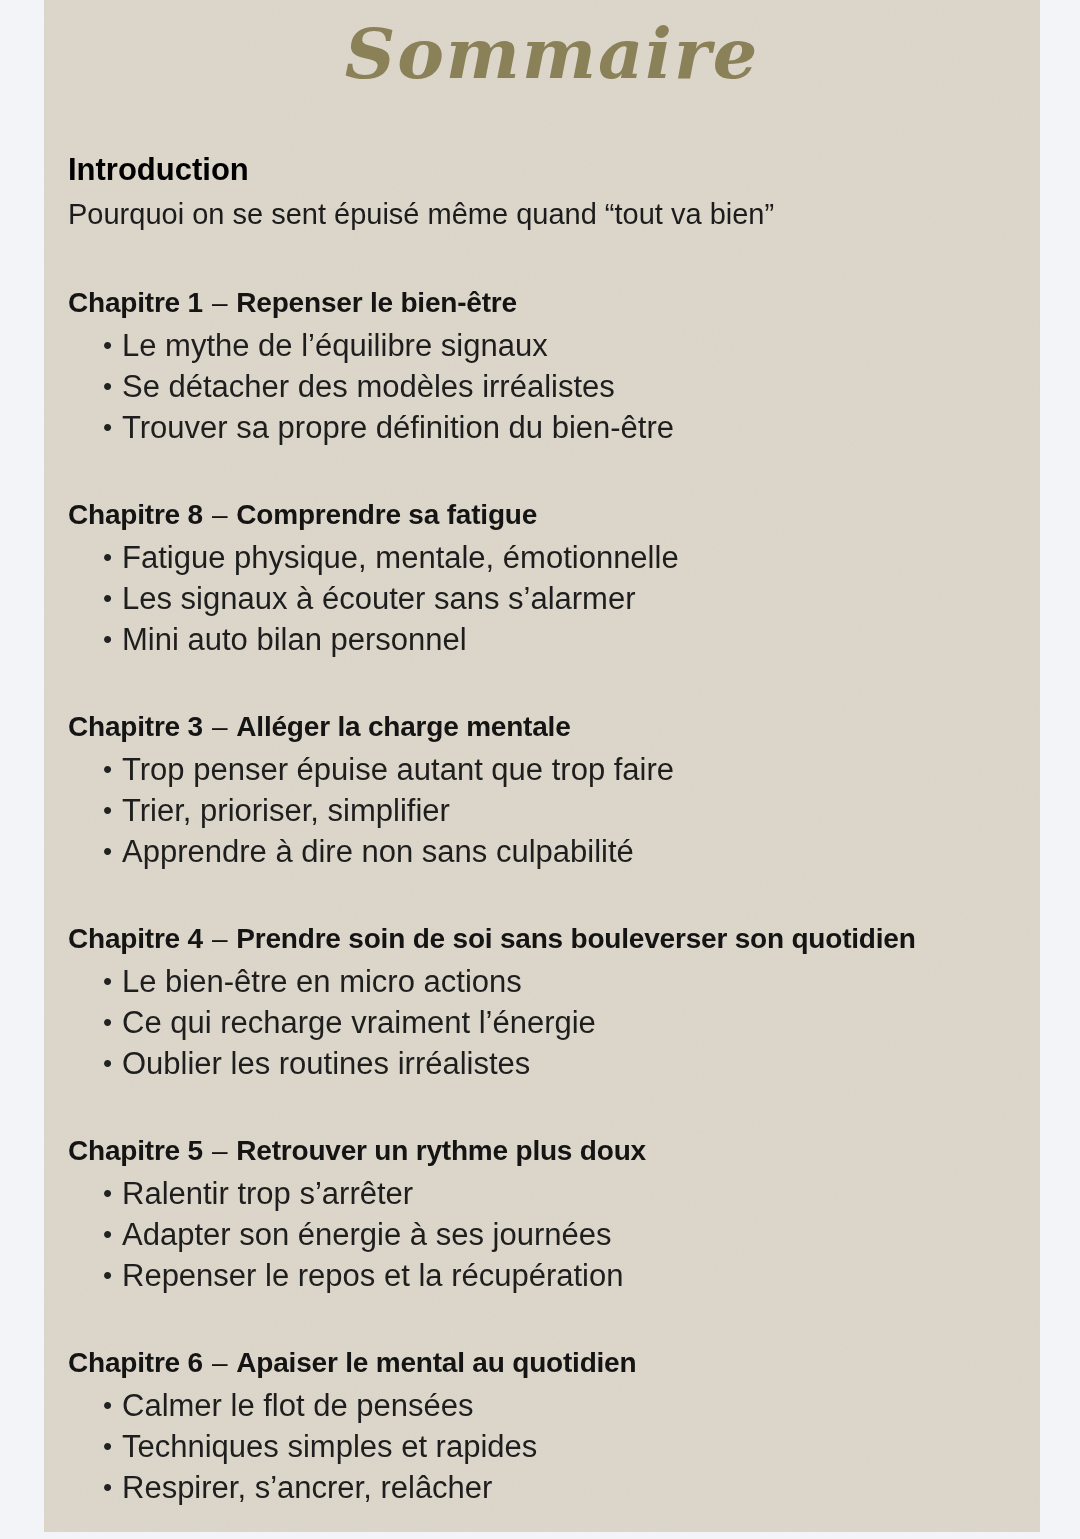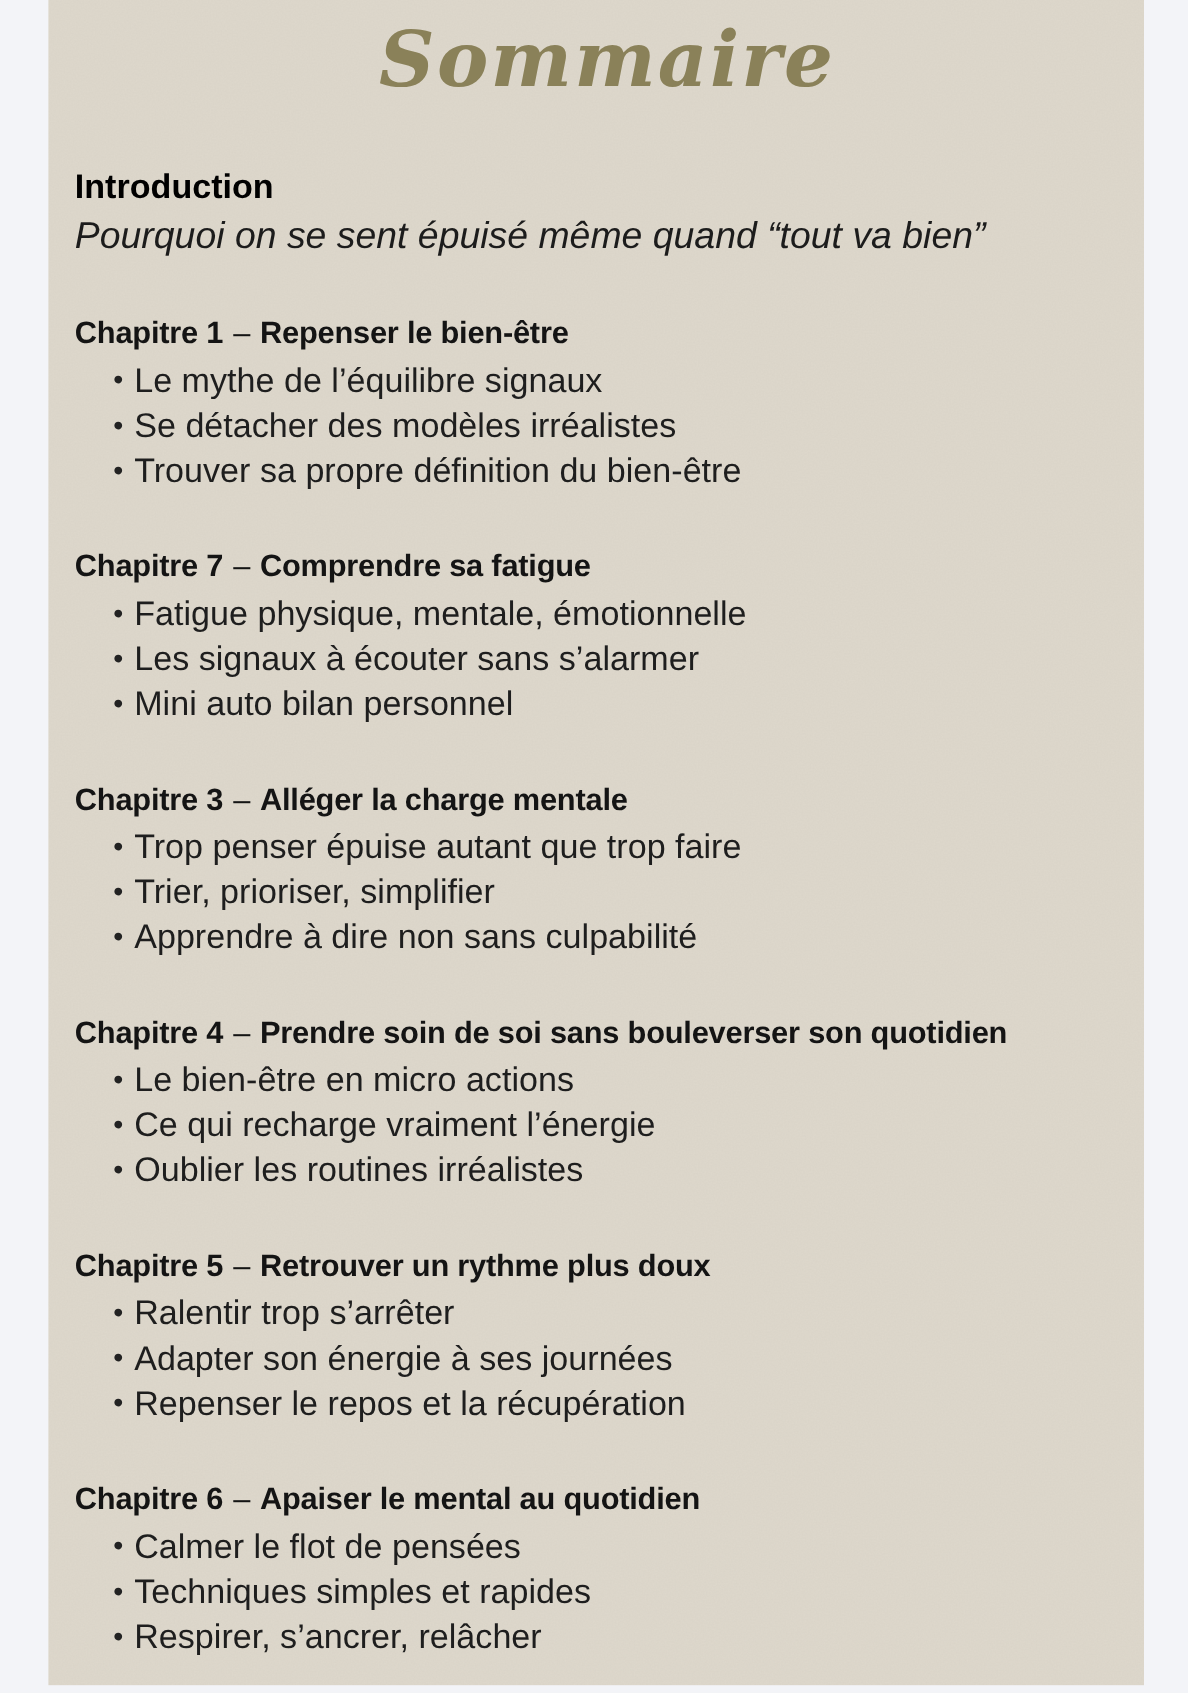--- a/index.html
+++ b/index.html
@@ -39,24 +39,23 @@
     color: #8a8159;
   }
   .intro { margin-top: 46px; }
   .intro-heading {
     font-size: 31px;
     font-weight: 700;
     line-height: 44px;
     color: #000000;
   }
   .intro-subtitle {
-    font-size: 34px;
+    font-size: 29px;
     font-weight: 400;
     line-height: 44px;
-    font-style: italic;
   }
   .section { margin-top: 45px; }
   .chapter-heading {
     font-size: 28px;
     line-height: 44px;
     font-weight: 700;
     letter-spacing: -0.2px;
     color: #141414;
     white-space: nowrap;
   }
@@ -104,21 +103,21 @@
       <div class="section">
         <h2 class="chapter-heading"><span class="ch-num">Chapitre 1</span><span class="ch-sep">–</span><span class="ch-title">Repenser le bien-être</span></h2>
         <ul class="bullets">
           <li><span class="dot">•</span><span>Le mythe de l’équilibre signaux</span></li>
           <li><span class="dot">•</span><span>Se détacher des modèles irréalistes</span></li>
           <li><span class="dot">•</span><span>Trouver sa propre définition du bien-être</span></li>
         </ul>
       </div>
 
       <div class="section">
-        <h2 class="chapter-heading"><span class="ch-num">Chapitre 7</span><span class="ch-sep">–</span><span class="ch-title">Comprendre sa fatigue</span></h2>
+        <h2 class="chapter-heading"><span class="ch-num">Chapitre 8</span><span class="ch-sep">–</span><span class="ch-title">Comprendre sa fatigue</span></h2>
         <ul class="bullets">
           <li><span class="dot">•</span><span>Fatigue physique, mentale, émotionnelle</span></li>
           <li><span class="dot">•</span><span>Les signaux à écouter sans s’alarmer</span></li>
           <li><span class="dot">•</span><span>Mini auto bilan personnel</span></li>
         </ul>
       </div>
 
       <div class="section">
         <h2 class="chapter-heading"><span class="ch-num">Chapitre 3</span><span class="ch-sep">–</span><span class="ch-title">Alléger la charge mentale</span></h2>
         <ul class="bullets">

